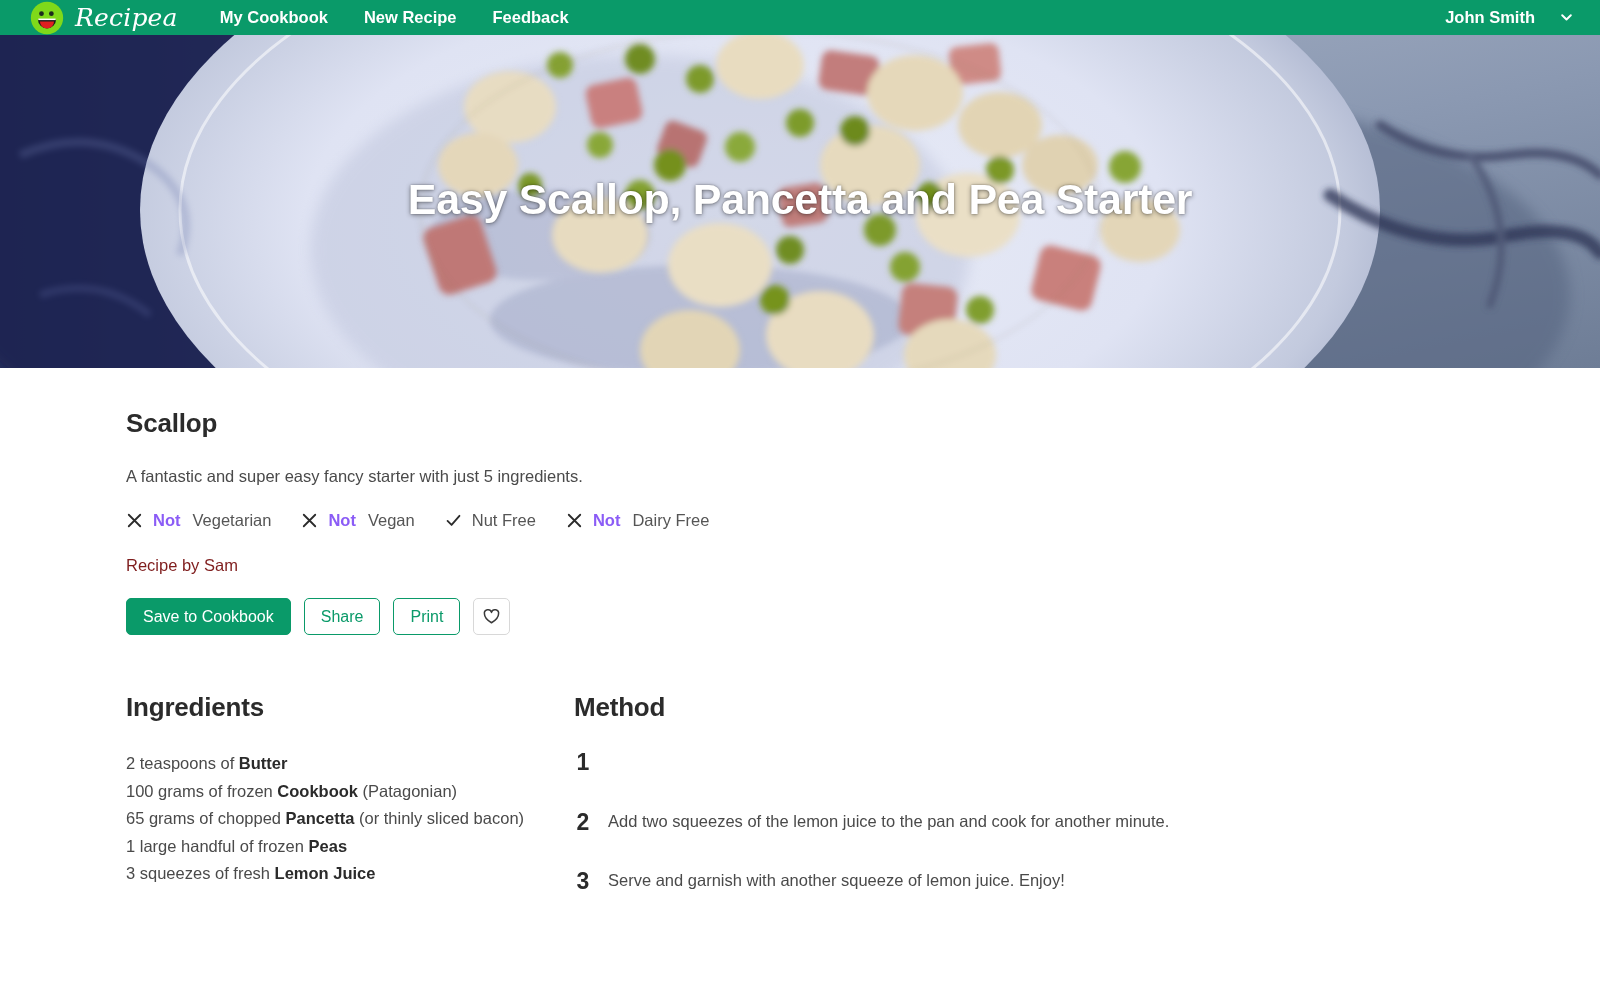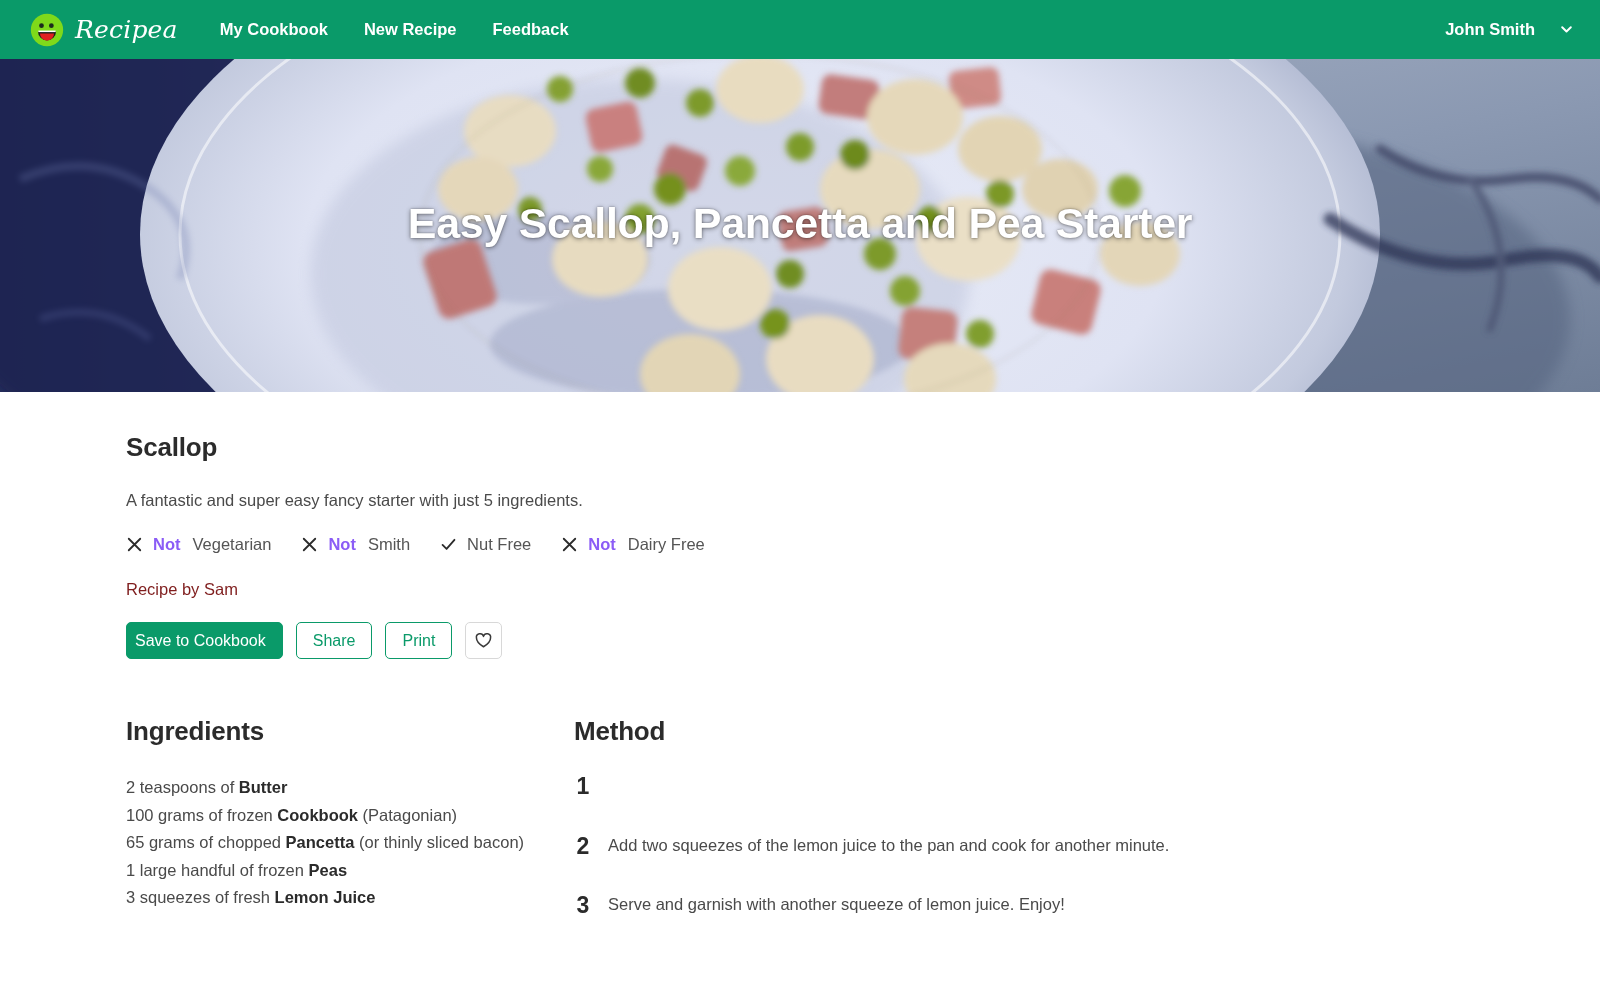--- a/index.html
+++ b/index.html
@@ -8,21 +8,21 @@
     width: 1600px;
     height: 1000px;
     overflow: hidden;
     background: #ffffff;
     font-family: "Liberation Sans", sans-serif;
     color: #333333;
   }
 
   
   .navbar {
-    height: 59px;
+    height: 35px;
     background: #0a9a69;
     display: flex;
     align-items: center;
     padding: 0 26px 0 28px;
     position: relative;
   }
   .brand {
     display: flex;
     align-items: center;
     gap: 9px;
@@ -131,21 +131,21 @@
     border-radius: 5px;
     font-size: 16px;
     font-family: "Liberation Sans", sans-serif;
     display: inline-flex;
     align-items: center;
     justify-content: center;
     cursor: pointer;
     padding: 0 16px;
     white-space: nowrap;
   }
-  .btn-primary { background: #0a9a69; color: #ffffff; border: 1px solid #0a9a69; padding-left: 8px; }
+  .btn-primary { background: #0a9a69; color: #ffffff; border: 1px solid #0a9a69; }
   .btn-outline { background: #ffffff; color: #0a9a69; border: 1px solid #0a9a69; }
   .btn-icon {
     width: 37px; padding: 0;
     background: #ffffff; border: 1px solid #d8d8d8;
   }
 
   
   .columns { display: flex; margin-top: 57px; }
   .col-ingredients { width: 448px; flex: 0 0 448px; }
   .col-method { flex: 1 1 auto; }
@@ -323,21 +323,21 @@
       </svg>
       <b class="diet-not">Not</b>
       <span>Vegetarian</span>
     </span>
 
     <span class="diet-item">
       <svg class="diet-ico" width="17" height="17" viewBox="0 0 16 16">
         <path d="M2.6 2.6 L13.4 13.4 M13.4 2.6 L2.6 13.4" stroke="#2b2b2b" stroke-width="1.7" stroke-linecap="round"></path>
       </svg>
       <b class="diet-not">Not</b>
-      <span>Smith</span>
+      <span>Vegan</span>
     </span>
 
     <span class="diet-item">
       <svg class="diet-ico" width="17" height="17" viewBox="0 0 16 16">
         <path d="M2.4 8.4 L6.2 12.2 L13.6 3.6" stroke="#2b2b2b" stroke-width="1.7" fill="none" stroke-linecap="round" stroke-linejoin="round"></path>
       </svg>
       <span>Nut Free</span>
     </span>
 
     <span class="diet-item">

